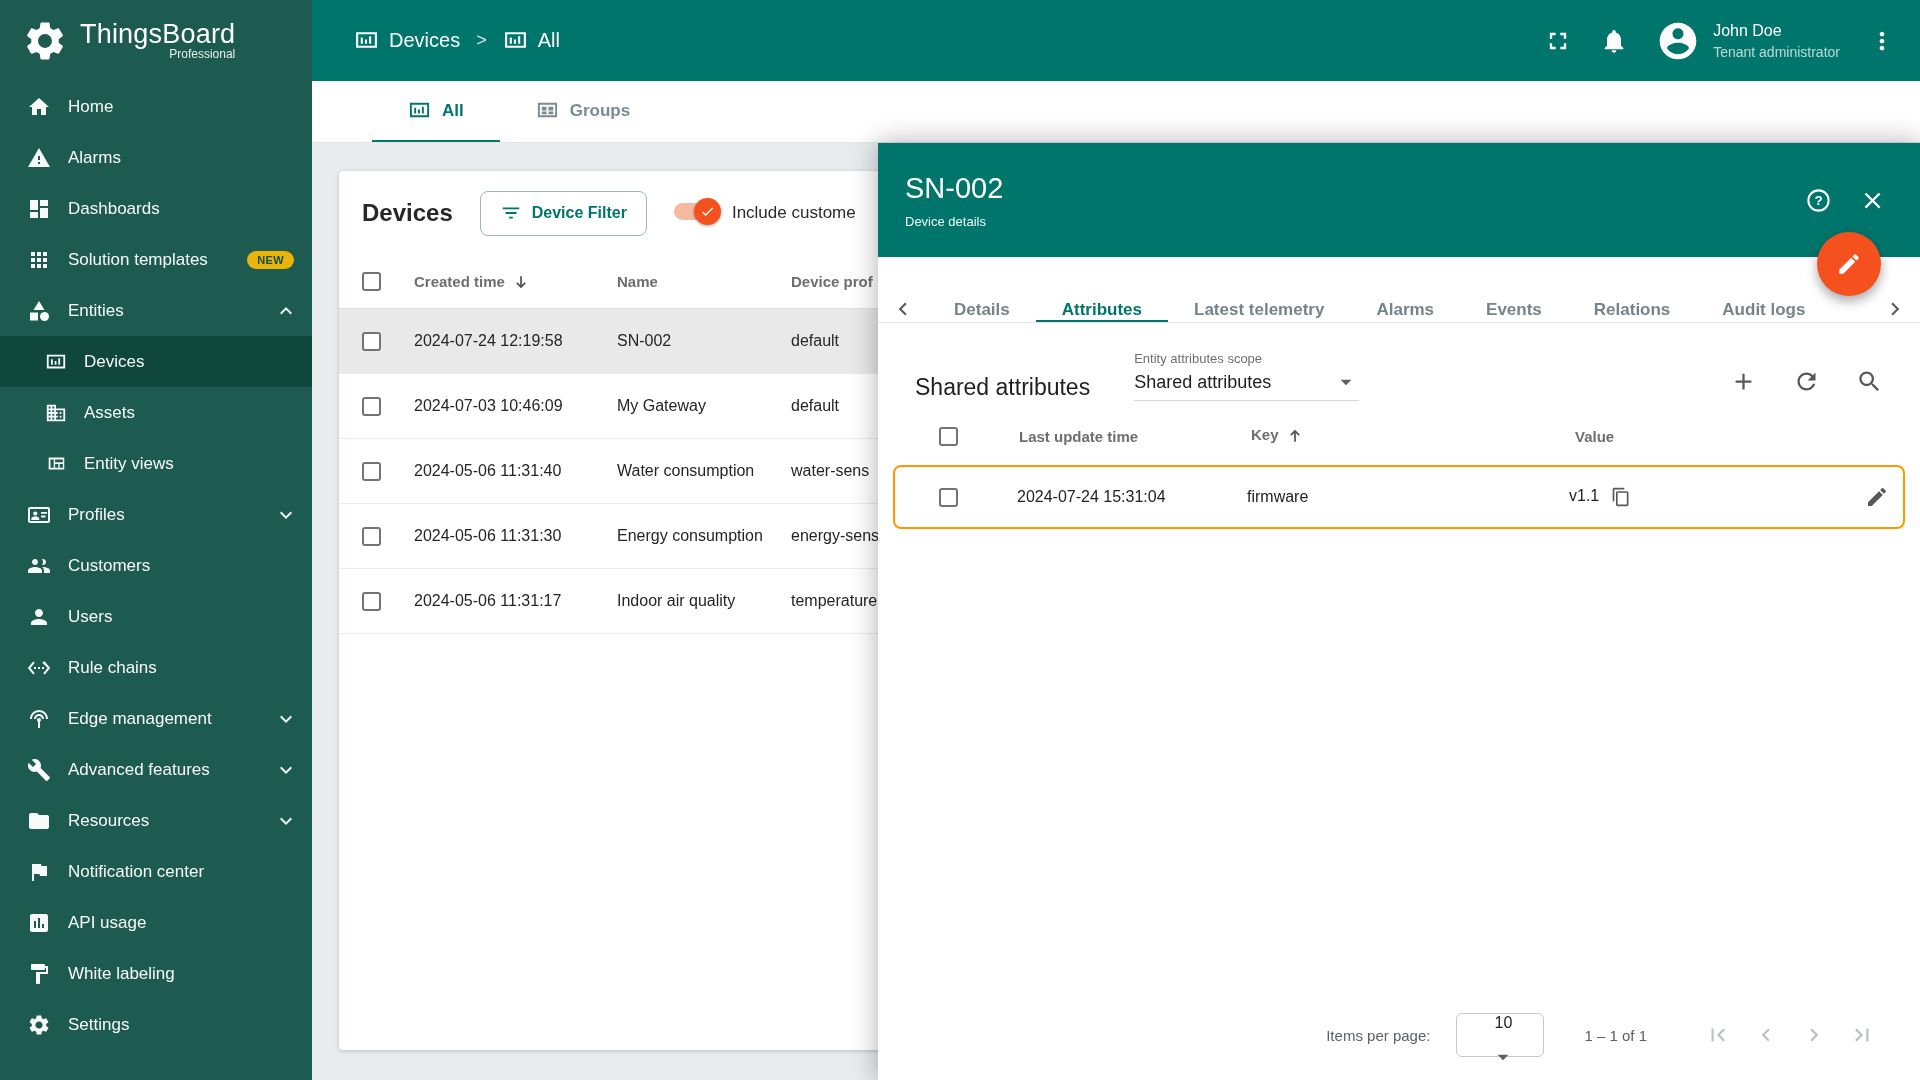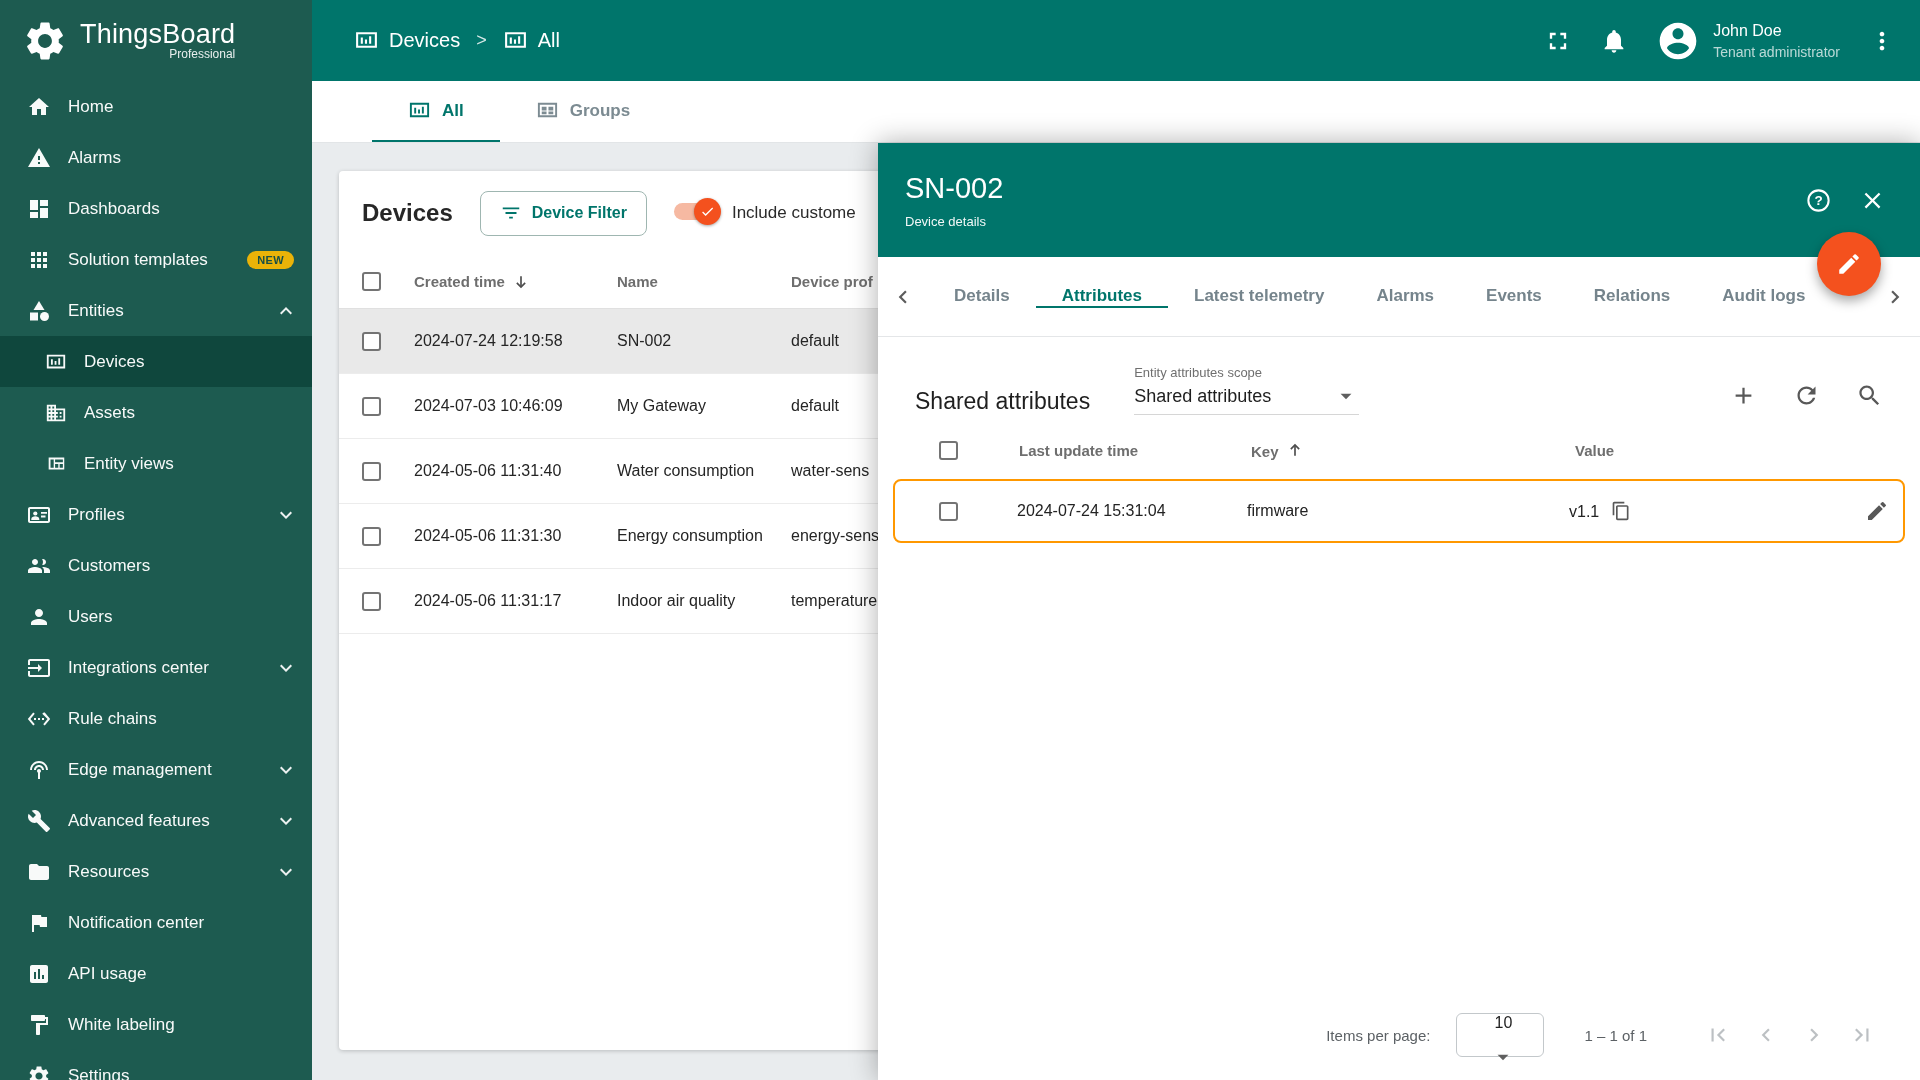--- a/index.html
+++ b/index.html
@@ -72,37 +72,37 @@
 
   
   .details{position:absolute;left:878px;top:143px;right:0;bottom:0;background:#fff;z-index:30;box-shadow:0 0 26px rgba(0,0,0,.32);display:flex;flex-direction:column;}
   .dp-header{height:114px;flex:none;background:var(--primary,#00756b);color:#fff;padding:0 130px 0 27px;display:flex;flex-direction:column;justify-content:center;position:relative;}
   .dp-title{font-size:29px;font-weight:500;}
   .dp-sub{font-size:13px;margin-top:9px;opacity:.95;}
   .icon.dp-help{position:absolute;right:88px;top:44px;width:27px;height:27px;cursor:pointer;}
   .icon.dp-close{position:absolute;right:34px;top:44px;width:27px;height:27px;cursor:pointer;}
   .fab{position:absolute;top:89px;right:39px;width:64px;height:64px;border-radius:50%;border:none;background:var(--accent,#f4511e);color:#fff;display:flex;align-items:center;justify-content:center;box-shadow:0 5px 12px rgba(0,0,0,.35);z-index:45;cursor:pointer;}
   .fab .icon{width:26px;height:26px;}
-  .dp-tabs{height:80px;flex:none;border-bottom:1px solid #e4e6e8;display:flex;align-items:center;overflow:hidden;}
+  .dp-tabs{height:66px;flex:none;border-bottom:1px solid #e4e6e8;display:flex;align-items:flex-end;overflow:hidden;}
   .tab-nav-btn{width:50px;display:flex;align-items:center;justify-content:center;color:#5c5c5c;cursor:pointer;}
   .tab-nav-btn .icon{width:26px;height:26px;}
   .dp-tabs-scroll{flex:1;display:flex;overflow:hidden;}
   .dp-tab{display:flex;align-items:center;padding:0 26px;font-size:17px;font-weight:600;color:#75848c;border-bottom:2px solid transparent;white-space:nowrap;cursor:pointer;}
   .dp-tab.active{color:var(--primary,#00756b);border-bottom-color:var(--primary,#00756b);}
   .dp-content{flex:1;display:flex;flex-direction:column;min-height:0;padding:0 15px;}
   .attr-toolbar{display:flex;align-items:flex-end;gap:44px;margin:28px 22px 6px 22px;}
   .attr-heading{font-size:23px;font-weight:500;color:#1f1f1f;}
   .scope{display:flex;flex-direction:column;min-width:225px;border-bottom:1px solid #d6d6d6;padding-bottom:5px;cursor:pointer;}
   .scope-label{font-size:13px;color:#6f6f6f;margin-bottom:3px;}
   .scope-value{display:flex;align-items:center;justify-content:space-between;font-size:18px;color:#1e1e1e;}
   .icon.dd{width:26px;height:26px;color:#5f5f5f;}
   .attr-actions{margin-left:auto;display:flex;align-items:center;gap:36px;color:#585858;padding-bottom:6px;}
   .icon.act{width:27px;height:27px;cursor:pointer;}
   .at-header{display:flex;align-items:center;height:58px;color:#6e6e6e;font-size:15px;font-weight:700;padding:0 18px 0 22px;}
-  .acol{display:flex;align-items:flex-end;gap:6px;margin-left:24px;}
+  .acol{display:flex;align-items:flex-start;gap:6px;margin-left:24px;}
   .acol-cb{width:56px;}
   .acol-time{width:208px;}
   .acol-key{width:300px;}
   .acol-value{flex:1;gap:12px;}
   .at-row{display:flex;align-items:center;height:64px;border:2px solid var(--row_highlight_border,#ff9800);border-radius:8px;padding:0 14px 0 20px;font-size:16px;color:#232323;background:#fff;cursor:pointer;}
   .at-row .acol-cb{width:54px;}
   .at-row .acol-time{width:206px;}
   .at-row .acol-key{width:298px;}
   .icon.small-ic{width:20px;height:20px;color:#585858;cursor:pointer;}
   .icon.row-edit{width:24px;height:24px;color:#585858;margin-left:auto;cursor:pointer;}
@@ -231,33 +231,20 @@
           <span class="icon">
             <svg viewBox="0 0 24 24" xmlns="http://www.w3.org/2000/svg">
               <path fill="currentColor" d="M12 12c2.21 0 4-1.79 4-4s-1.79-4-4-4-4 1.79-4 4 1.79 4 4 4zm0 2c-2.67 0-8 1.34-8 4v2h16v-2c0-2.66-5.33-4-8-4z"></path>
             </svg>
           </span>
           <span class="nav-label">Users</span>
         </div>
         <div class="nav-item">
           <span class="icon">
             <svg viewBox="0 0 24 24" xmlns="http://www.w3.org/2000/svg">
-              <path fill="currentColor" d="M21 3.01H3c-1.1 0-2 .9-2 2V9h2V4.99h18v14.03H3V15H1v4.01c0 1.1.9 1.98 2 1.98h18c1.1 0 2-.88 2-1.98v-14c0-1.11-.9-2-2-2zM11 16l4-4-4-4v3H1v2h10v3z"></path>
-            </svg>
-          </span>
-          <span class="nav-label">Integrations center</span>
-          <span class="icon chev">
-            <svg viewBox="0 0 24 24" xmlns="http://www.w3.org/2000/svg">
-              <path fill="currentColor" d="M16.59 8.59 12 13.17 7.41 8.59 6 10l6 6 6-6z"></path>
-            </svg>
-          </span>
-        </div>
-        <div class="nav-item">
-          <span class="icon">
-            <svg viewBox="0 0 24 24" xmlns="http://www.w3.org/2000/svg">
               <path fill="currentColor" d="M7.77 6.76 6.23 5.48.82 12l5.41 6.52 1.54-1.28L3.42 12l4.35-5.24zM7 13h2v-2H7v2zm10-2h-2v2h2v-2zm-6 2h2v-2h-2v2zm5.77-7.52-1.54 1.28L20.58 12l-4.35 5.24 1.54 1.28L23.18 12l-5.41-6.52z"></path>
             </svg>
           </span>
           <span class="nav-label">Rule chains</span>
         </div>
         <div class="nav-item">
           <span class="icon">
             <svg viewBox="0 0 24 24" xmlns="http://www.w3.org/2000/svg">
               <path fill="currentColor" d="M12 11c-1.1 0-2 .9-2 2 0 .74.4 1.38 1 1.72V21h2v-6.28c.6-.35 1-.98 1-1.72 0-1.1-.9-2-2-2zM12 3C7.03 3 3 7.03 3 12h2c0-3.87 3.13-7 7-7s7 3.13 7 7h2c0-4.97-4.03-9-9-9zm0 4c-2.76 0-5 2.24-5 5h2c0-1.66 1.34-3 3-3s3 1.34 3 3h2c0-2.76-2.24-5-5-5z"></path>
             </svg>

